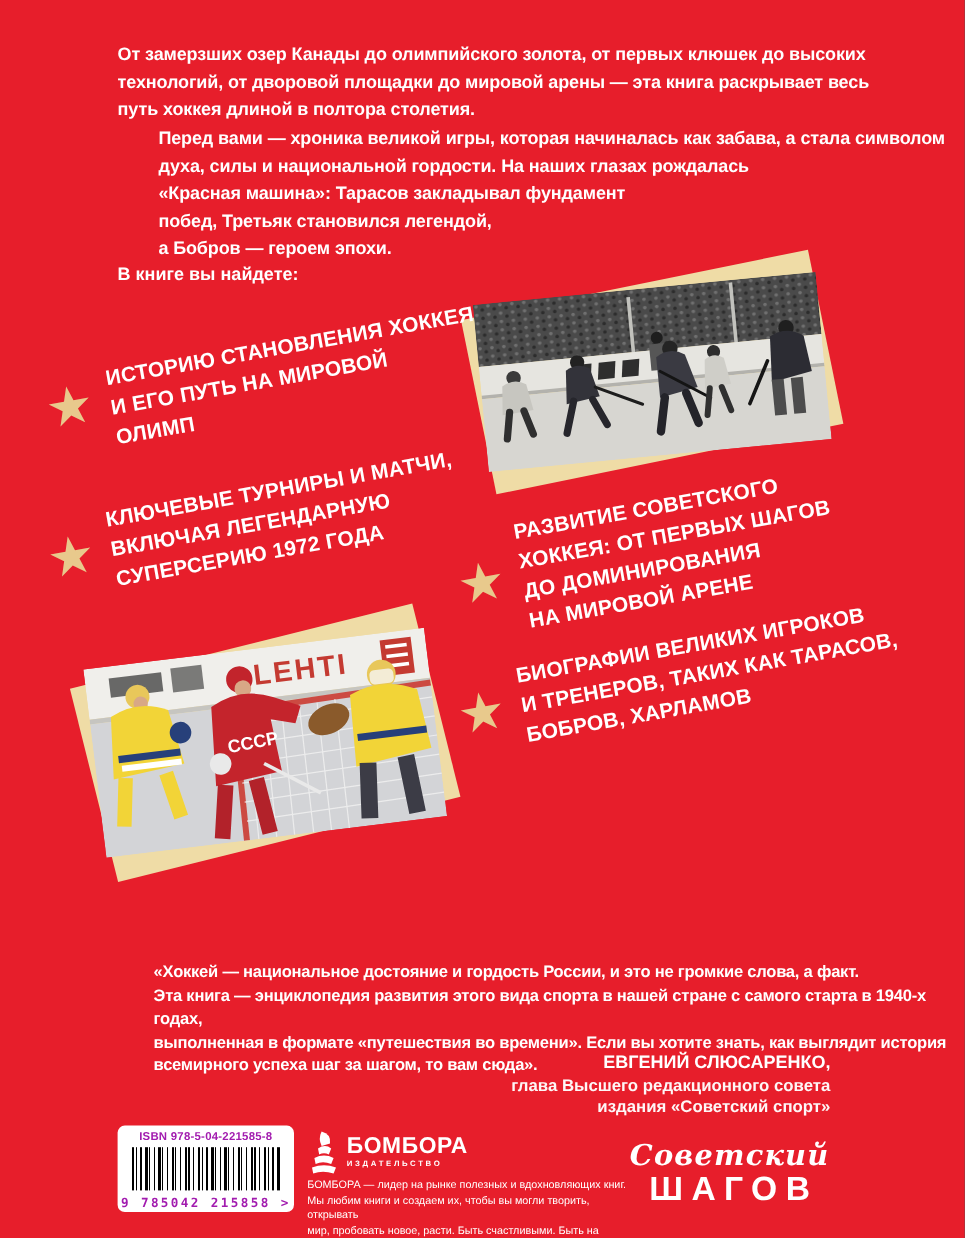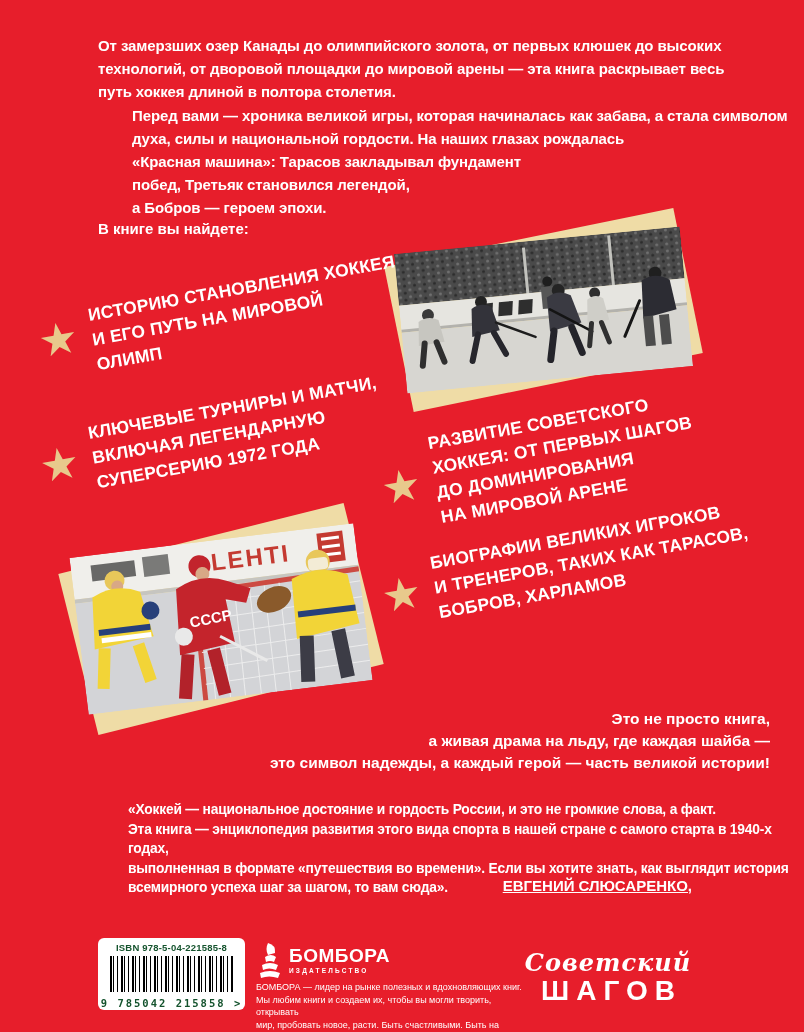--- a/index.html
+++ b/index.html
@@ -49,27 +49,27 @@
 
   
   .closing{
     right:34px;top:708px;width:520px;text-align:right;
     font-weight:700;font-size:15.5px;line-height:22px;
   }
 
   
   .quote{left:98px;top:800px;width:680px;font-weight:700;font-size:13.8px;line-height:19.5px;letter-spacing:-0.2px;margin-left:30px;}
   .attribution{right:112px;top:876px;width:420px;text-align:right;}
-  .attribution .author{font-weight:700;font-size:15px;line-height:19px;text-decoration:underline;}
+  .attribution .author{font-weight:700;font-size:15px;line-height:19px;}
   .attribution .role{font-weight:700;font-size:14px;line-height:18px;opacity:0.96;}
 
   
   .barcode-box{
     left:98px;top:938px;width:147px;height:72px;background:#fff;border-radius:6px;
-    color:#14532d;text-align:center;padding-top:4px;box-sizing:border-box;
+    color:#a21caf;text-align:center;padding-top:4px;box-sizing:border-box;
   }
   .isbn-label{font-size:9.5px;font-weight:700;letter-spacing:0.2px;}
   .bars{
     margin:3px auto 0;width:124px;height:36px;
     background:
       repeating-linear-gradient(90deg,#000 0 2px,#fff 2px 3px,#000 3px 4px,#fff 4px 7px,#000 7px 8px,#fff 8px 11px);
   }
   .barcode-digits{font-size:10.5px;font-weight:700;letter-spacing:2px;margin-top:5px;font-family:"DejaVu Sans Mono",monospace;}
 
   .publisher{left:256px;top:941px;}
@@ -226,30 +226,29 @@
         <circle cx="246" cy="34" r="12" fill="#e8c75a"></circle>
         <rect x="236" y="30" width="20" height="12" rx="4" fill="#f5f5f5" opacity="0.8"></rect>
         <path d="M218 48 q28 -12 56 2 l6 50 -64 8 z" fill="#f2d437"></path>
         <path d="M220 84 h58" stroke="#27407a" stroke-width="6"></path>
         <ellipse cx="198" cy="66" rx="18" ry="12" fill="#8a5a2b" transform="rotate(-18 198 66)"></ellipse>
         <path d="M226 106 l-4 46 M258 104 l4 48" stroke="#3c3c46" stroke-width="14" fill="none"></path>
       </g>
     </svg>
   </div>
 
-  <div class="abs closing pre">Это не просто книга,
-а живая драма на льду, где каждая шайба —
-это символ надежды, а каждый герой — часть великой истории!</div>
 
   <div class="abs quote pre">«Хоккей — национальное достояние и гордость России, и это не громкие слова, а факт.
 Эта книга — энциклопедия развития этого вида спорта в нашей стране с самого старта в 1940-х годах,
 выполненная в формате «путешествия во времени». Если вы хотите знать, как выглядит история
 всемирного успеха шаг за шагом, то вам сюда».</div>
   <div class="abs attribution">
     <div class="author">ЕВГЕНИЙ СЛЮСАРЕНКО,</div>
+    <div class="role pre">глава Высшего редакционного совета
+издания «Советский спорт»</div>
   </div>
 
   <div class="abs barcode-box">
     <div class="isbn-label">ISBN 978-5-04-221585-8</div>
     <div class="bars"></div>
     <div class="barcode-digits">9 785042 215858 &gt;</div>
   </div>
 
   <div class="abs publisher">
     <div class="publisher-logo-row">

